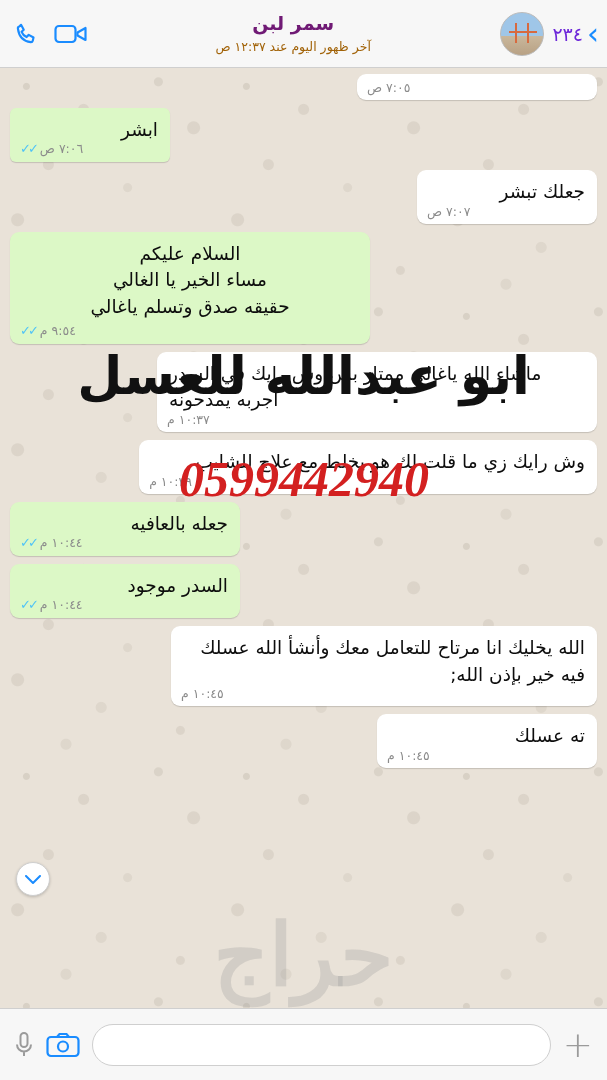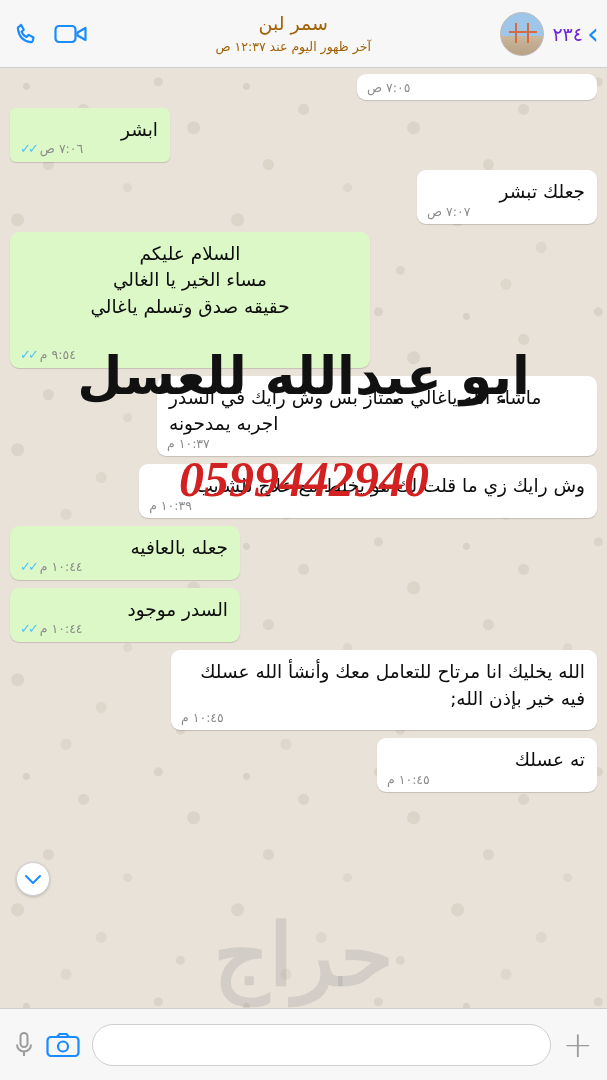--- a/index.html
+++ b/index.html
@@ -83,21 +83,21 @@
     width:28px; height:20px;
     background:
       linear-gradient(#d76a3f,#d76a3f) 6px 0/2px 20px no-repeat,
       linear-gradient(#d76a3f,#d76a3f) 18px 0/2px 20px no-repeat,
       linear-gradient(#d76a3f,#d76a3f) 0 8px/28px 2px no-repeat;
   }
   .hdr-mid {
     flex: 1 1 auto; text-align: center; line-height: 1.25;
     overflow: hidden;
   }
-  .hdr-name { font-size: 19px; color: #a16207; font-weight: 400; }
+  .hdr-name { font-size: 19px; color: #701a75; font-weight: 700; }
   .hdr-sub { font-size: 12.5px; color: #a16207; margin-top: 3px; }
   .hdr-actions { display: flex; align-items: center; gap: 14px; padding: 0 6px; }
   .ic-btn { color: #1a8cff; display: flex; align-items: center; }
 
   
   .chat {
     position: relative;
     flex: 1 1 auto;
     overflow: hidden;
     background-color: #e9e2d8;
@@ -288,21 +288,21 @@
       <div class="row in">
         <div class="bubble in" style="min-width:180px;">
           <span class="txt">جعلك تبشر</span>
           <span class="meta">
             <span>٧:٠٧ ص</span>
           </span>
         </div>
       </div>
 
       <div class="row out">
-        <div class="bubble out" style="min-width:360px;height:136px;">
+        <div class="bubble out" style="min-width:360px;height:112px;">
           <span class="txt" style="text-align:center;display:block;">السلام عليكم
 مساء الخير يا الغالي
 حقيقه صدق وتسلم ياغالي</span>
           <span class="meta">
             <span class="ticks">✓✓</span>
             <span>٩:٥٤ م</span>
           </span>
         </div>
       </div>
 

